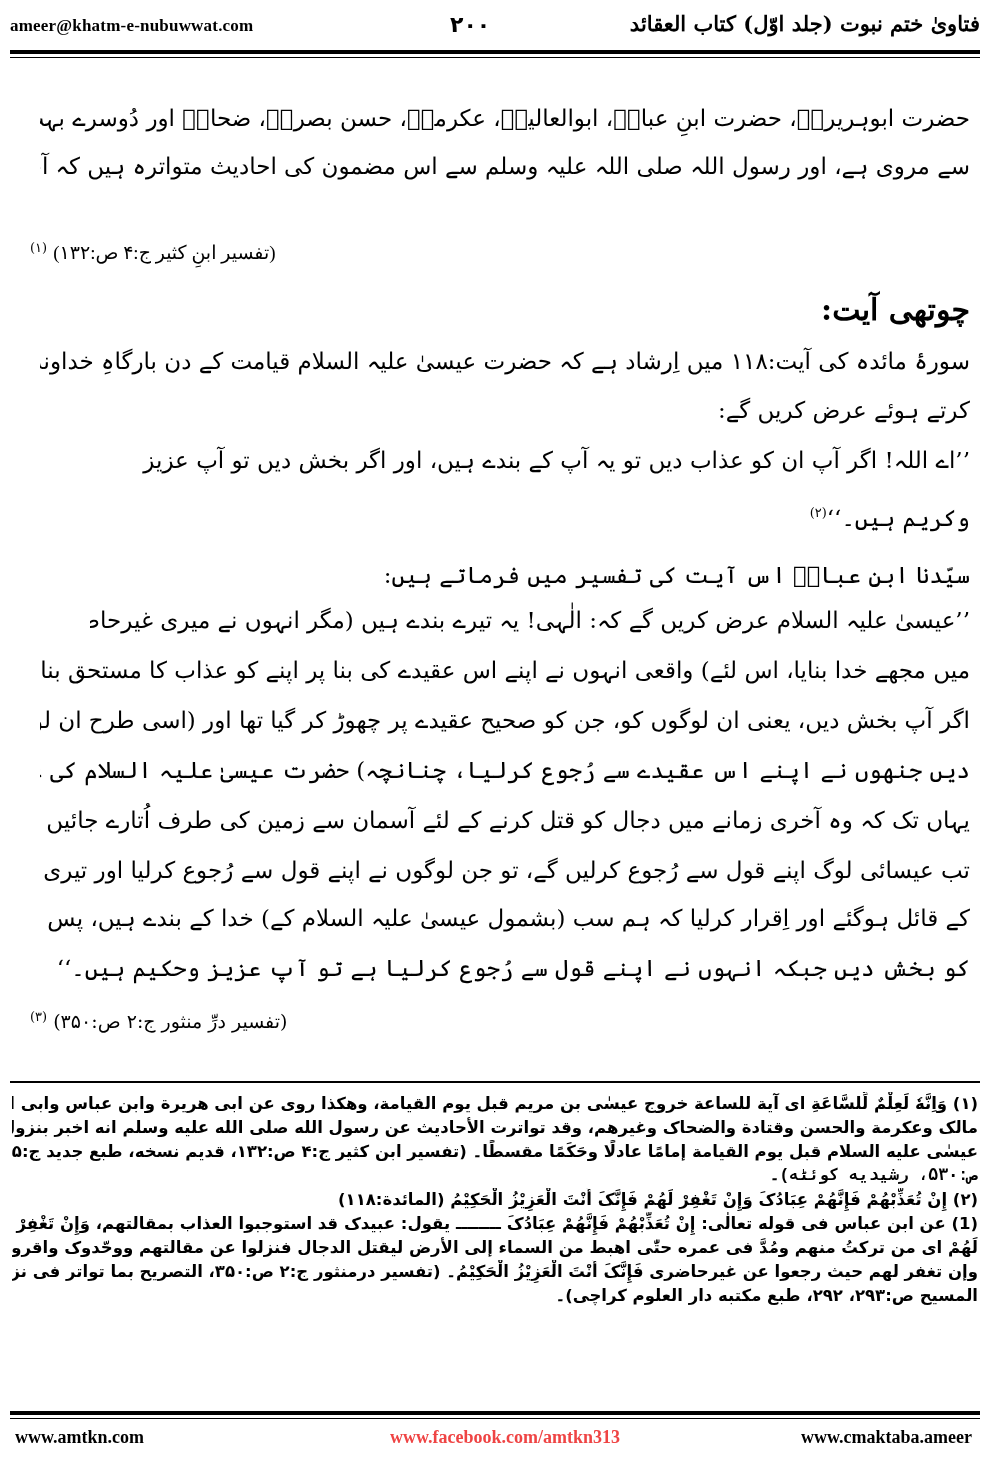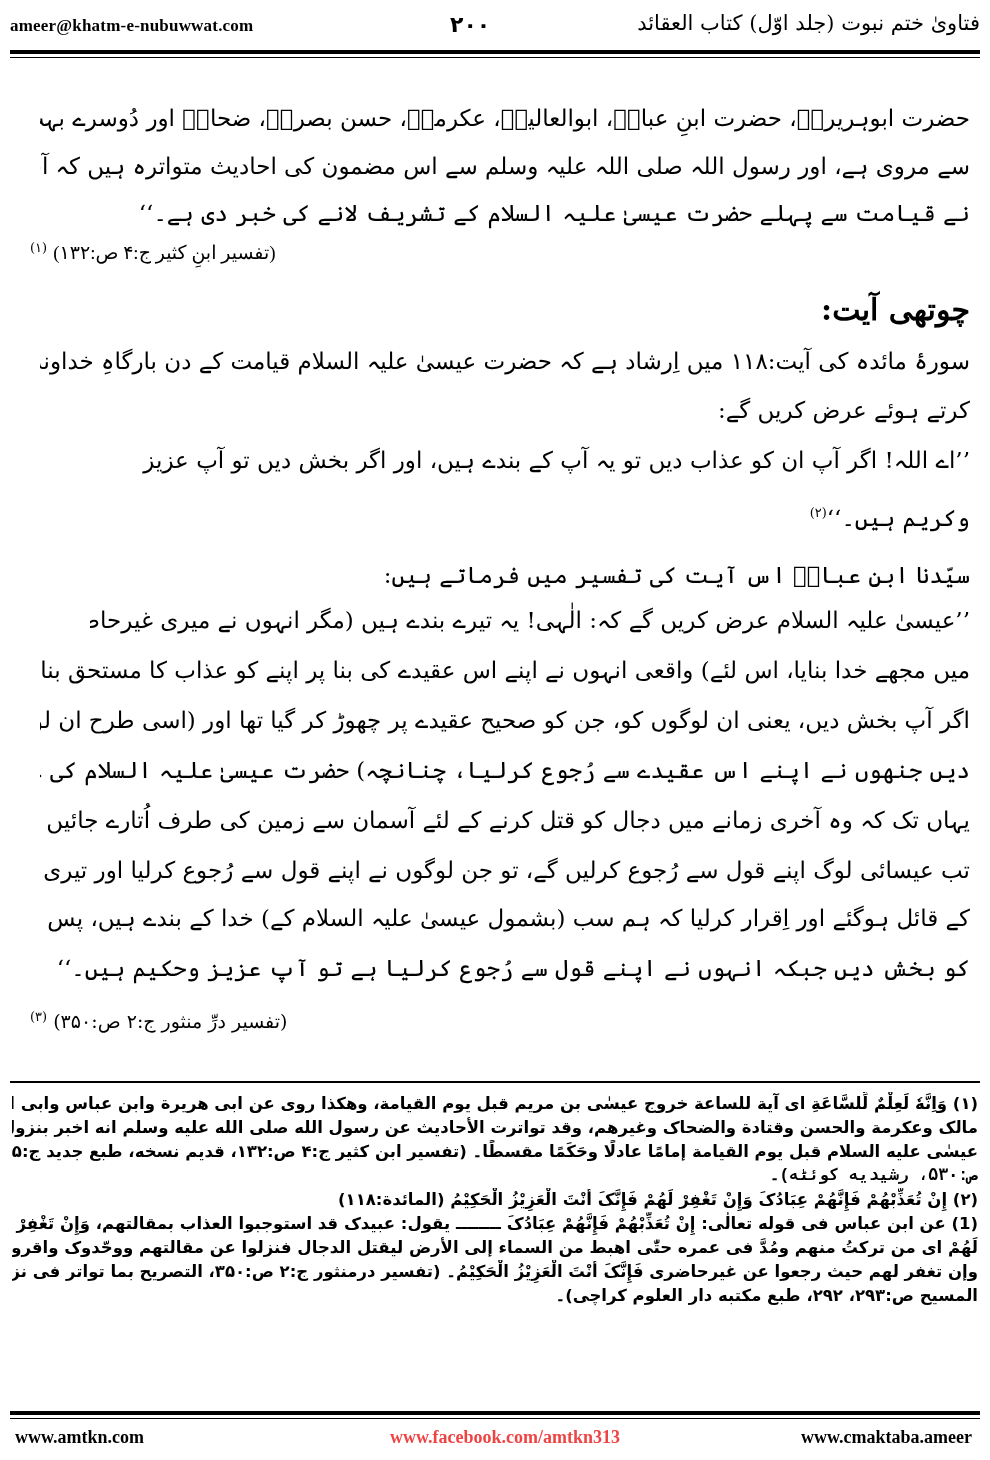--- a/index.html
+++ b/index.html
@@ -3,21 +3,21 @@
 <meta charset="utf-8">
 <style>
   html, body { margin: 0; padding: 0; background: #ffffff; }
   body { width: 990px; height: 1460px; position: relative; overflow: hidden; color: #000; }
   .page { position: absolute; left: 0; top: 0; width: 990px; height: 1460px; }
 
   
   .hdr { position: absolute; top: 14px; left: 10px; width: 970px; height: 30px; }
   .hdr-email { position: absolute; left: 0; top: 2px; font-family: "Liberation Serif", serif; font-weight: bold; font-size: 17px; letter-spacing: 0.2px; }
   .hdr-page { position: absolute; left: 440px; top: -2px; font-family: "DejaVu Sans", sans-serif; font-weight: bold; font-size: 22px; }
-  .hdr-title { position: absolute; right: 0; top: -3px; font-family: "DejaVu Serif", serif; font-weight: normal; font-size: 21px; direction: rtl; }
+  .hdr-title { position: absolute; right: 0; top: -3px; font-family: "DejaVu Serif", serif; font-weight: bold; font-size: 21px; direction: rtl; }
   .rule-thick { position: absolute; left: 10px; width: 970px; background: #000; }
   .hdr-rule1 { top: 50px; height: 4px; }
   .hdr-rule2 { top: 57px; height: 1px; }
   .line { position: absolute; right: 20px; width: 930px; font-size: 23px; line-height: 40px; white-space: nowrap; overflow: hidden; direction: rtl; text-align: right; font-family: "DejaVu Serif", serif; }
   .quote { right: 20px; width: 880px; }
   .heading { font-size: 30px; font-weight: bold; }
   .ref { font-size: 19px; }
   sup { font-size: 13px; }
 
   
@@ -40,21 +40,20 @@
   <div class="hdr">
     <span class="hdr-email">ameer@khatm-e-nubuwwat.com</span>
     <span class="hdr-page">۲۰۰</span>
     <span class="hdr-title">فتاویٰ ختم نبوت (جلد اوّل) کتاب العقائد</span>
   </div>
   <div class="rule-thick hdr-rule1"></div>
   <div class="rule-thick hdr-rule2"></div>
 
   <div class="line" style="top:98px;">حضرت ابوہریرہؓ، حضرت ابنِ عباسؓ، ابوالعالیہؒ، عکرمہؒ، حسن بصریؒ، ضحاکؒ اور دُوسرے بہت سے حضرات</div>
   <div class="line" style="top:146px;">سے مروی ہے، اور رسول اللہ صلی اللہ علیہ وسلم سے اس مضمون کی احادیث متواترہ ہیں کہ آپ صلی اللہ علیہ وسلم</div>
-  <div class="line" style="top:193px; right:20px;">نے قیامت سے پہلے حضرت عیسیٰ علیہ السلام کے تشریف لانے کی خبر دی ہے۔‘‘</div>
   <div class="line ref" style="top:228px; right:540px; width:420px; text-align:left; direction:ltr;">
     <span style="font-size:13px; vertical-align:super;">(۱)</span>
     <span style="direction:rtl; unicode-bidi:embed;font-family:Liberation Serif, serif;">(تفسیر ابنِ کثیر ج:۴ ص:۱۳۲)</span>
   </div>
 
   <div class="line heading" style="top:290px;">چوتھی آیت:</div>
 
   <div class="line" style="top:341px;">سورۂ مائدہ کی آیت:۱۱۸ میں اِرشاد ہے کہ حضرت عیسیٰ علیہ السلام قیامت کے دن بارگاہِ خداوندی میں اپنی صفائی پیش</div>
   <div class="line" style="top:390px;">کرتے ہوئے عرض کریں گے:</div>
 

